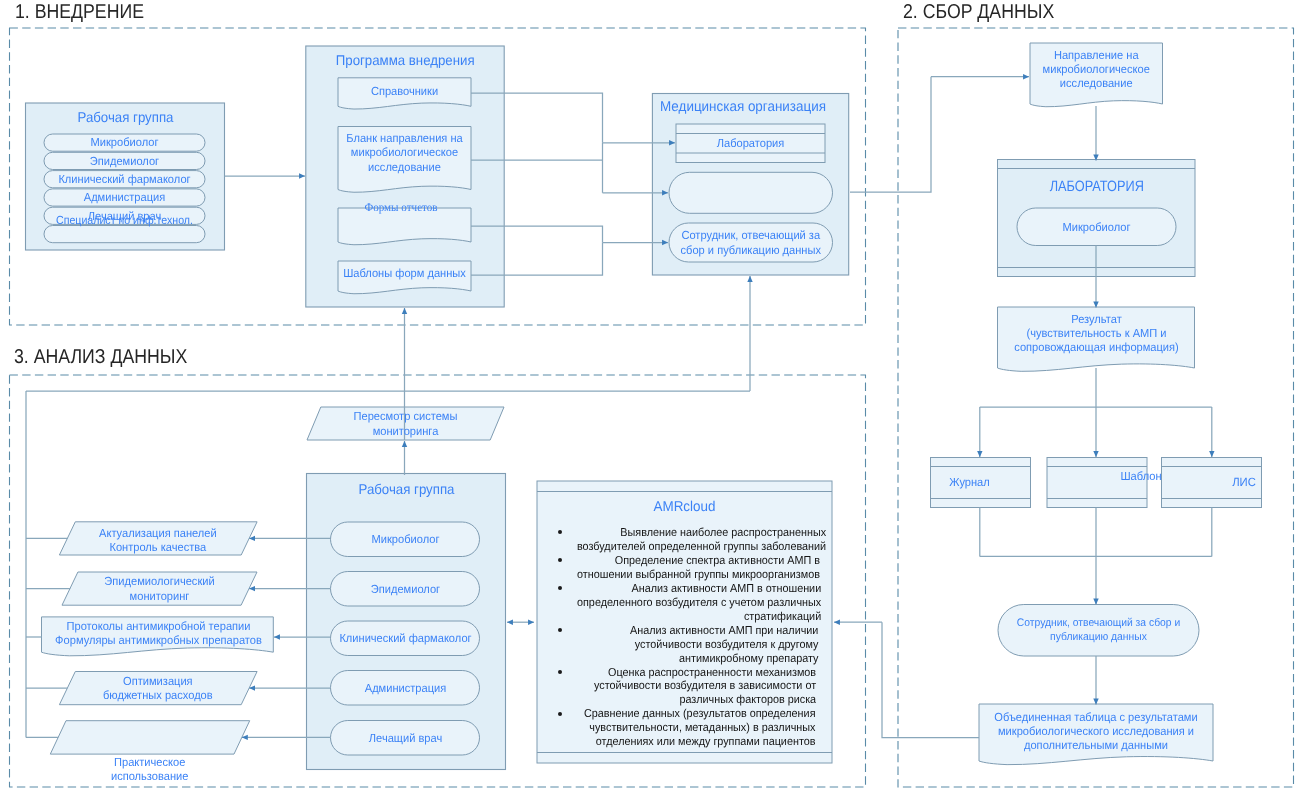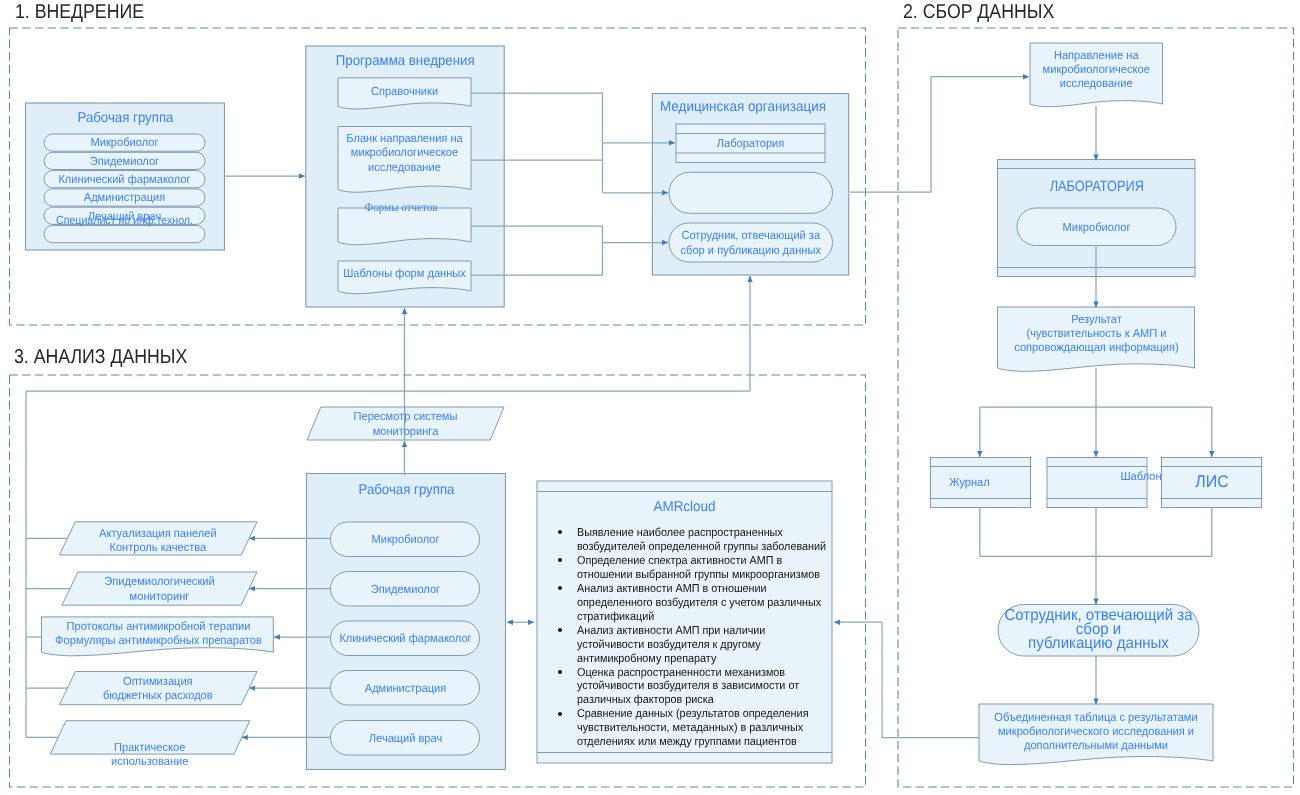--- a/index.html
+++ b/index.html
@@ -197,24 +197,24 @@
     </div>
     <div class="lbl" style="left: 997.5px; top: 310px; width: 197px; height: 46px; font-size: 11.8px;">
       <span>Результат<br>(чувствительность к АМП и<br>сопровождающая информация)</span>
     </div>
     <div class="lbl" style="left: 930.5px; top: 457.5px; width: 77px; height: 50px; font-size: 11.8px;">
       <span>Журнал</span>
     </div>
     <div class="lbl" style="left: 1047px; top: 451px; width: 100px; height: 50px; font-size: 11.8px; padding-left: 44px;">
       <span>Шаблон</span>
     </div>
-    <div class="lbl" style="left: 1161.5px; top: 457.5px; width: 100px; height: 50px; font-size: 17px;">
+    <div class="lbl" style="left: 1161.5px; top: 457.5px; width: 100px; height: 50px; font-size: 12px; padding-left: 32px;">
       <span>ЛИС</span>
     </div>
-    <div class="lbl" style="left: 998px; top: 604.5px; width: 201px; height: 51.5px; font-size: 16px; align-items: center;">
+    <div class="lbl" style="left: 998px; top: 604.5px; width: 201px; height: 51.5px; font-size: 11px; align-items: center;">
       <span>Сотрудник, отвечающий за сбор и<br>публикацию данных</span>
     </div>
     <div class="lbl" style="left: 307px; top: 407px; width: 197px; height: 33px; font-size: 11.8px;">
       <span>Пересмотр системы<br>мониторинга</span>
     </div>
     <div class="lbl" style="left: 979px; top: 708px; width: 234px; height: 46px; font-size: 11.8px;">
       <span>Объединенная таблица с результатами<br>микробиологического исследования и<br>дополнительными данными</span>
     </div>
     <div class="lbl" style="left: 306.5px; top: 478.5px; width: 199px; height: 21px; font-size: 14.1px;">
       <span>Рабочая группа</span>
@@ -239,27 +239,27 @@
     </div>
     <div class="lbl" style="left: 62px; top: 572px; width: 195px; height: 33.2px; font-size: 11.8px;">
       <span>Эпидемиологический<br>мониторинг</span>
     </div>
     <div class="lbl" style="left: 41.5px; top: 617px; width: 233px; height: 32px; font-size: 11.8px;">
       <span>Протоколы антимикробной терапии<br>Формуляры антимикробных препаратов</span>
     </div>
     <div class="lbl" style="left: 59.4px; top: 671.5px; width: 197.7px; height: 33.2px; font-size: 11.8px;">
       <span>Оптимизация<br>бюджетных расходов</span>
     </div>
-    <div class="lbl" style="left: 50.3px; top: 735px; width: 199.4px; height: 38px; font-size: 11.8px;">
+    <div class="lbl" style="left: 50.3px; top: 750px; width: 199.4px; height: 38px; font-size: 11.8px;">
       <span>Практическое<br>использование</span>
     </div>
     <div class="lbl" style="left: 537px; top: 496.5px; width: 295px; height: 22px; font-size: 14.3px;">
       <span>AMRcloud</span>
     </div>
-    <div style="position: absolute; left: 558px; top: 527px; width: 272px;">
+    <div style="position: absolute; left: 558px; top: 527px; width: 272px; text-align: right;">
       <div style="position: relative; padding-left: 19px; font-size: 11.5px; line-height: 13.95px; color: rgb(21, 21, 21);"><span style="position: absolute; left: 0px; top: 3.2px; width: 4.2px; height: 4.2px; border-radius: 50%; background: rgb(26, 26, 26);"></span><span style="display: inline-block; white-space: nowrap; transform: scaleX(0.94); transform-origin: left center;">Выявление наиболее распространенных<br>возбудителей определенной группы заболеваний</span></div>
       <div style="position: relative; padding-left: 19px; font-size: 11.5px; line-height: 13.95px; color: rgb(21, 21, 21);"><span style="position: absolute; left: 0px; top: 3.2px; width: 4.2px; height: 4.2px; border-radius: 50%; background: rgb(26, 26, 26);"></span><span style="display: inline-block; white-space: nowrap; transform: scaleX(0.94); transform-origin: left center;">Определение спектра активности АМП в<br>отношении выбранной группы микроорганизмов</span></div>
       <div style="position: relative; padding-left: 19px; font-size: 11.5px; line-height: 13.95px; color: rgb(21, 21, 21);"><span style="position: absolute; left: 0px; top: 3.2px; width: 4.2px; height: 4.2px; border-radius: 50%; background: rgb(26, 26, 26);"></span><span style="display: inline-block; white-space: nowrap; transform: scaleX(0.94); transform-origin: left center;">Анализ активности АМП в отношении<br>определенного возбудителя с учетом различных<br>стратификаций</span></div>
       <div style="position: relative; padding-left: 19px; font-size: 11.5px; line-height: 13.95px; color: rgb(21, 21, 21);"><span style="position: absolute; left: 0px; top: 3.2px; width: 4.2px; height: 4.2px; border-radius: 50%; background: rgb(26, 26, 26);"></span><span style="display: inline-block; white-space: nowrap; transform: scaleX(0.94); transform-origin: left center;">Анализ активности АМП при наличии<br>устойчивости возбудителя к другому<br>антимикробному препарату</span></div>
       <div style="position: relative; padding-left: 19px; font-size: 11.5px; line-height: 13.95px; color: rgb(21, 21, 21);"><span style="position: absolute; left: 0px; top: 3.2px; width: 4.2px; height: 4.2px; border-radius: 50%; background: rgb(26, 26, 26);"></span><span style="display: inline-block; white-space: nowrap; transform: scaleX(0.94); transform-origin: left center;">Оценка распространенности механизмов<br>устойчивости возбудителя в зависимости от<br>различных факторов риска</span></div>
       <div style="position: relative; padding-left: 19px; font-size: 11.5px; line-height: 13.95px; color: rgb(21, 21, 21);"><span style="position: absolute; left: 0px; top: 3.2px; width: 4.2px; height: 4.2px; border-radius: 50%; background: rgb(26, 26, 26);"></span><span style="display: inline-block; white-space: nowrap; transform: scaleX(0.94); transform-origin: left center;">Сравнение данных (результатов определения<br>чувствительности, метаданных) в различных<br>отделениях или между группами пациентов</span></div>
     </div>
   </div>
 
 </body></html>

